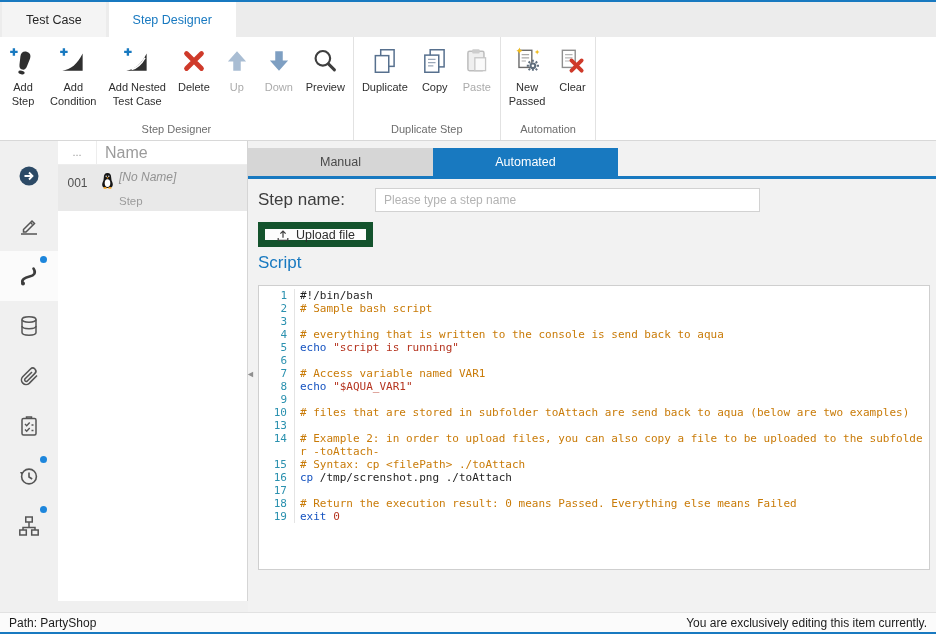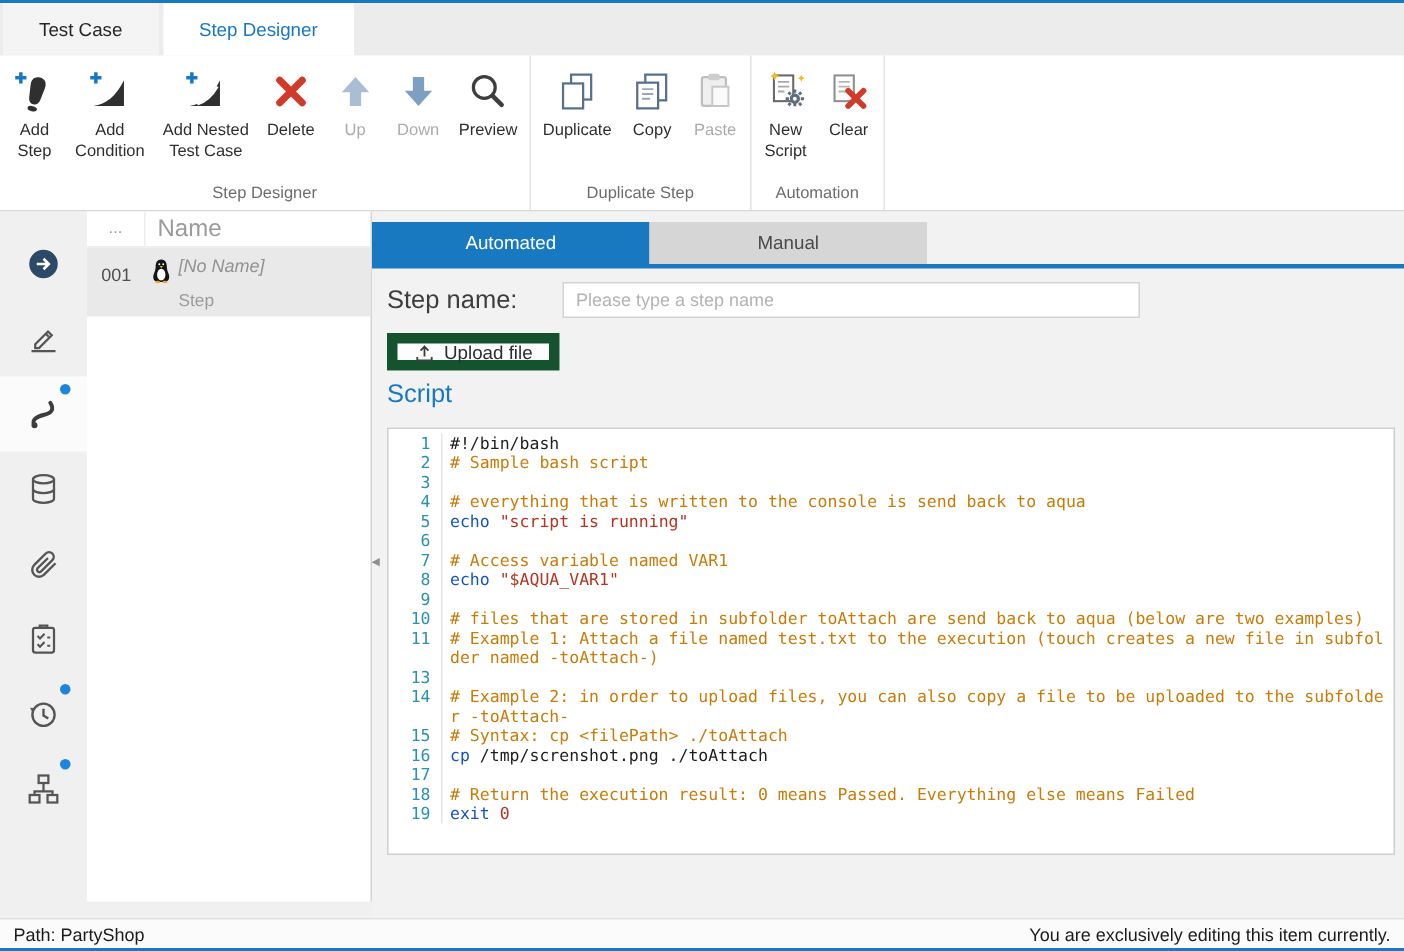--- a/index.html
+++ b/index.html
@@ -210,21 +210,21 @@
                 <g stroke="#5f6e7d" stroke-width="1.8">
                   <path d="M19.5 12.8v2M19.5 21.2v2M13.8 18.5h2M23.2 18.5h2M15.5 14.5l1.4 1.4M22.1 21.1l1.4 1.4M23.5 14.5l-1.4 1.4M16.9 21.1l-1.4 1.4"></path>
                 </g>
                 <circle cx="19.5" cy="18.5" r="3.2" fill="#5f6e7d"></circle>
                 <circle cx="19.5" cy="18.5" r="1.2" fill="#fff"></circle>
                 <path d="M7 1.5l.9 2 2 .9-2 .9-.9 2-.9-2-2-.9 2-.9z" fill="#f2bc1b"></path>
                 <path d="M23.5 3.5l.7 1.5 1.5.7-1.5.7-.7 1.5-.7-1.5-1.5-.7 1.5-.7z" fill="#f2bc1b"></path>
               </svg>
           </span>
           <span class="rlabel">New
-Script</span>
+Passed</span>
         </div>
         <div class="rbtn">
           <span class="ricon">
             <svg viewBox="0 0 28 28">
                 <rect x="5" y="4" width="12" height="16" fill="#fff" stroke="#8f8f8f" stroke-width="1.3"></rect>
                 <path d="M7.5 8h7M7.5 11h7M7.5 14h5" stroke="#b5b5b5" stroke-width="1.1"></path>
                 <path d="M13.5 13.5L23 23M23 13.5L13.5 23" stroke="#cf3a2a" stroke-width="3.6" stroke-linecap="round"></path>
               </svg>
           </span>
           <span class="rlabel">Clear</span>
@@ -332,22 +332,22 @@
         <div class="sl-text">
           <span class="sl-title">[No Name]</span>
           <span class="sl-sub">Step</span>
         </div>
       </div>
     </div>
   </div>
 
   <div class="main">
     <div class="mtabs">
+      <div class="mtab">Manual</div>
       <div class="mtab active">Automated</div>
-      <div class="mtab">Manual</div>
     </div>
     <div class="stepname-row">
       <label class="stepname-label">Step name:</label>
       <input class="stepname-input" placeholder="Please type a step name" style="">
     </div>
     <button class="upload-btn">
       <span>
         <svg viewBox="0 0 16 16" fill="none" stroke="#3f3f3f" stroke-width="1.4">
             <path d="M8 11V3.5M5 6.5l3-3 3 3"></path>
             <path d="M2.5 11.5V14h11v-2.5"></path>
@@ -392,24 +392,20 @@
           </div>
           <div class="cl">
             <div class="ln">9</div>
             <div class="ct"></div>
           </div>
           <div class="cl">
             <div class="ln">10</div>
             <div class="ct"><span class="tok-comment"># files that are stored in subfolder toAttach are send back to aqua (below are two examples)</span></div>
           </div>
           <div class="cl">
-            <div class="ln">11</div>
-            <div class="ct"><span class="tok-comment"># Example 1: Attach a file named test.txt to the execution (touch creates a new file in subfolder named -toAttach-)</span></div>
-          </div>
-          <div class="cl">
             <div class="ln">13</div>
             <div class="ct"></div>
           </div>
           <div class="cl">
             <div class="ln">14</div>
             <div class="ct"><span class="tok-comment"># Example 2: in order to upload files, you can also copy a file to be uploaded to the subfolder -toAttach-</span></div>
           </div>
           <div class="cl">
             <div class="ln">15</div>
             <div class="ct"><span class="tok-comment"># Syntax: cp &lt;filePath&gt; ./toAttach</span></div>

